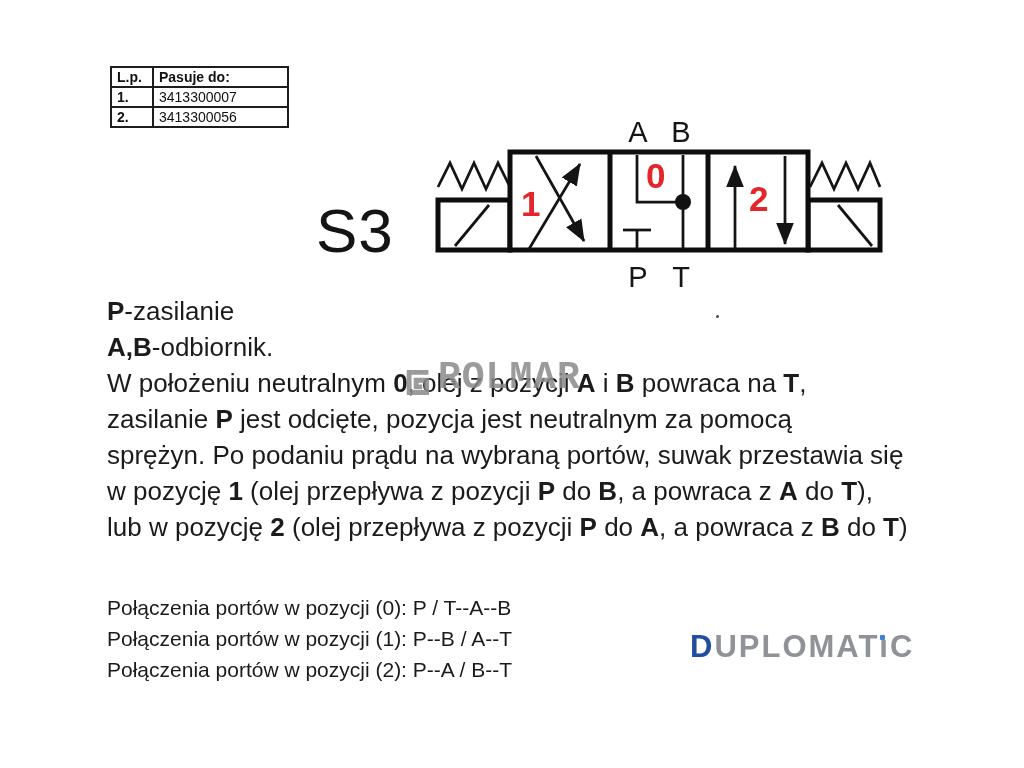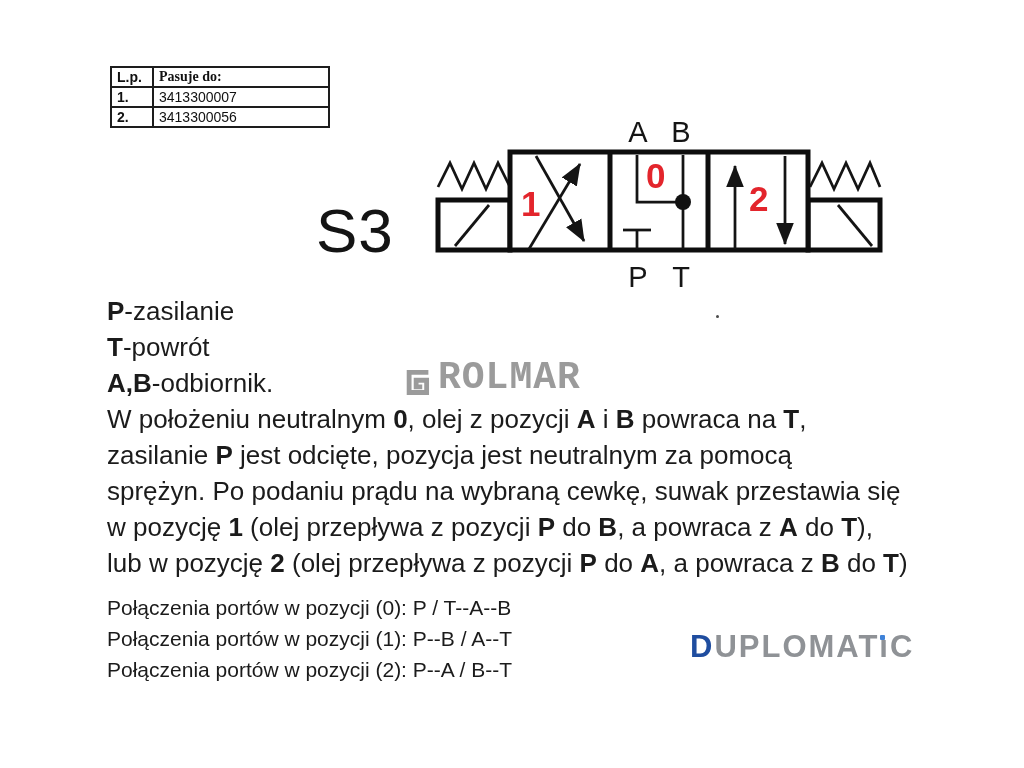--- a/index.html
+++ b/index.html
@@ -15,21 +15,21 @@
     position:absolute; left:110px; top:66px;
     border-collapse:collapse; font-size:14px; color:#111;
   }
   .comp-table th, .comp-table td {
     border:2px solid #1d1d1d; padding:0 5px; height:20px;
     text-align:left; vertical-align:middle; font-weight:normal;
   }
   .comp-table th { font-weight:bold; }
   .comp-table td.idx { font-weight:bold; }
   .comp-table .c1 { width:42px; }
-  .comp-table .c2 { width:176px;font-family:Liberation Serif, serif; }
+  .comp-table .c2 { width:135px; }
 
   
   .model {
     position:absolute; left:316px; top:200px;
     font-size:62px; line-height:1; color:#141414; letter-spacing:1px;
   }
 
   
   .valve-svg { position:absolute; left:425px; top:110px; }
   .port-label {
@@ -141,25 +141,24 @@
   <div class="port-label" style="left:667px; top:117px;">B</div>
   <div class="port-label" style="left:624px; top:262px;">P</div>
   <div class="port-label" style="left:667px; top:262px;">T</div>
 
   <div class="pos-num" style="left:521px; top:188px; color:#e3252c;">1</div>
   <div class="pos-num" style="left:646px; top:160px; color:#e3252c;">0</div>
   <div class="pos-num" style="left:749px; top:183px; color:#e3252c;">2</div>
 
   <div class="legend">
     <div class="ln"><b>P</b><span>-zasilanie</span></div>
-    <div class="ln"><b>T</b><span>-powrót</span></div>
     <div class="ln"><b>A,B</b><span>-odbiornik.</span></div>
     <div class="ln"><span>W położeniu neutralnym </span><b>0</b><span>, olej z pozycji </span><b>A</b><span> i </span><b>B</b><span> powraca na </span><b>T</b><span>,</span></div>
     <div class="ln"><span>zasilanie </span><b>P</b><span> jest odcięte, pozycja jest neutralnym za pomocą</span></div>
-    <div class="ln"><span>sprężyn. Po podaniu prądu na wybraną cewkę, suwak przestawia się</span></div>
+    <div class="ln"><span>sprężyn. Po podaniu prądu na wybraną portów, suwak przestawia się</span></div>
     <div class="ln"><span>w pozycję </span><b>1</b><span> (olej przepływa z pozycji </span><b>P</b><span> do </span><b>B</b><span>, a powraca z </span><b>A</b><span> do </span><b>T</b><span>),</span></div>
     <div class="ln"><span>lub w pozycję </span><b>2</b><span> (olej przepływa z pozycji </span><b>P</b><span> do </span><b>A</b><span>, a powraca z </span><b>B</b><span> do </span><b>T</b><span>)</span></div>
   </div>
 
   <div class="connections">
     <div class="ln">Połączenia portów w pozycji (0): P / T--A--B</div>
     <div class="ln">Połączenia portów w pozycji (1): P--B / A--T</div>
     <div class="ln">Połączenia portów w pozycji (2): P--A / B--T</div>
   </div>
 

